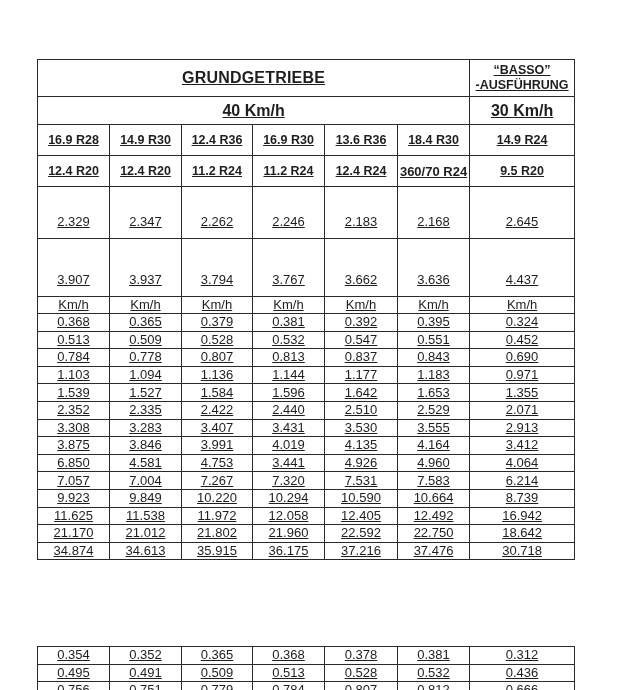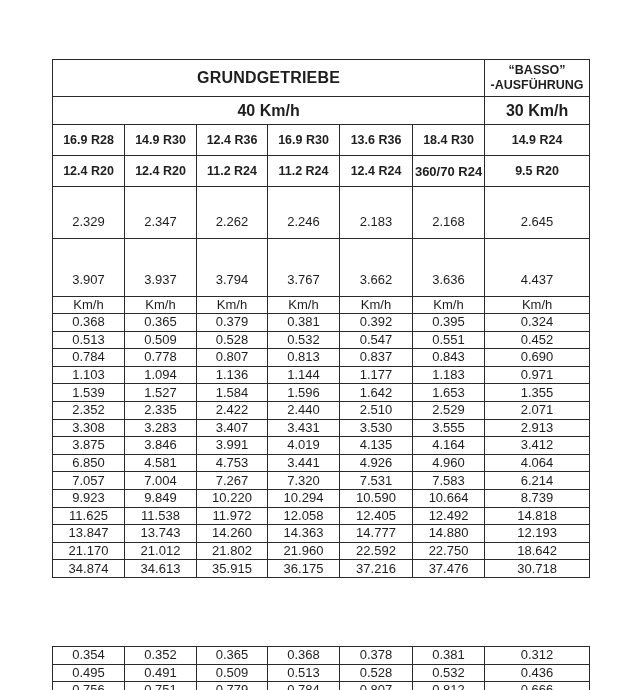--- a/index.html
+++ b/index.html
@@ -10,24 +10,25 @@
     body {
       width: 624px;
       height: 690px;
       position: relative;
       overflow: hidden;
       font-family: "Liberation Sans", sans-serif;
       color: #1e1e1e;
     }
     table {
       position: absolute;
-      left: 52px;
+      left: 37px;
       border-collapse: collapse;
       table-layout: fixed;
       width: 537px;
+      text-decoration: underline;
     }
     #main-table { top: 59px; }
     #continuation-table { top: 646px; }
     td, th {
       border: 1.3px solid #2a2a2a;
       padding: 0;
       text-align: center;
       vertical-align: middle;
       overflow: hidden;
       white-space: nowrap;
@@ -251,30 +252,21 @@
         <td>10.664</td>
         <td>8.739</td>
       </tr>
       <tr class="data-row">
         <td>11.625</td>
         <td>11.538</td>
         <td>11.972</td>
         <td>12.058</td>
         <td>12.405</td>
         <td>12.492</td>
-        <td>14.818</td>
-      </tr>
-      <tr class="data-row">
-        <td>13.847</td>
-        <td>13.743</td>
-        <td>14.260</td>
-        <td>14.363</td>
-        <td>14.777</td>
-        <td>14.880</td>
-        <td>12.193</td>
+        <td>16.942</td>
       </tr>
       <tr class="data-row">
         <td>21.170</td>
         <td>21.012</td>
         <td>21.802</td>
         <td>21.960</td>
         <td>22.592</td>
         <td>22.750</td>
         <td>18.642</td>
       </tr>

